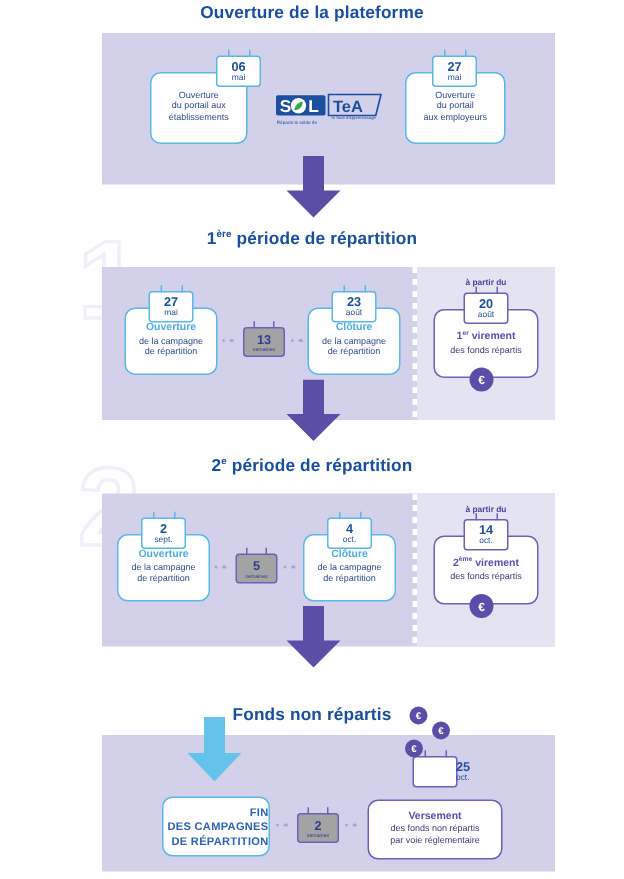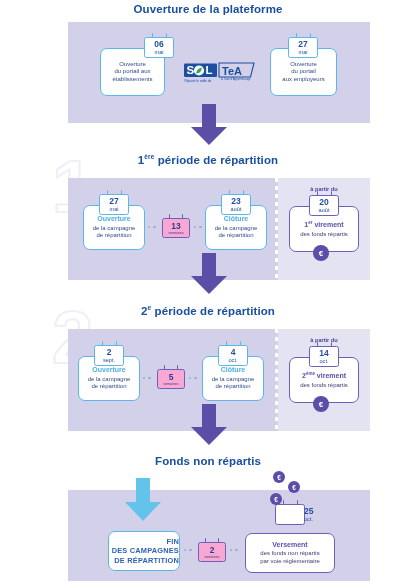--- a/index.html
+++ b/index.html
@@ -122,21 +122,21 @@
     border-radius:1px;
   }
   .cal.violet .rings i{background:#6c61b8;}
   .cal .rings i:nth-child(1){left:7px;}
   .cal .rings i:nth-child(2){left:21px;}
 
   
   .weeks{
     position:absolute;
     width:28px;
-    background:#f9a8d4;
+    background:#a3a3a3;
     border:1.3px solid #6c61b8;
     border-radius:2.5px;
     box-sizing:border-box;
     text-align:center;
     padding:2.5px 0 2px;
     z-index:2;
   }
   .weeks .wnum{
     display:block;font-weight:bold;font-size:8.5px;line-height:1;color:#2f3f8f;
   }
@@ -393,21 +393,21 @@
     <span class="cmon">oct.</span>
   </div>
   <div class="coin" style="left:313px;top:396px;width:16px;height:16px;font-size:8px;">€</div>
 
   <div class="arrow" style="left:190px;top:404px;">
     <svg width="38" height="42" viewBox="0 0 38 42">
       <path d="M12 0 H26 V23 H37 L19 41 L1 23 H12 Z" fill="#5a4ea6"></path>
     </svg>
   </div>
 
-  <div class="sec-title" style="top:456px;">Fonds non répartis</div>
+  <div class="sec-title" style="top:472px;">Fonds non répartis</div>
 
   <div class="panel" style="left:68px;top:490px;width:302px;height:91px;"></div>
 
   <div class="arrow" style="left:124px;top:478px;">
     <svg width="38" height="44" viewBox="0 0 38 44">
       <path d="M12 0 H26 V24 H37 L19 43 L1 24 H12 Z" fill="#64c3ea"></path>
     </svg>
   </div>
 
   <div class="coin" style="left:273px;top:471px;width:12px;height:12px;font-size:6.5px;">€</div>

